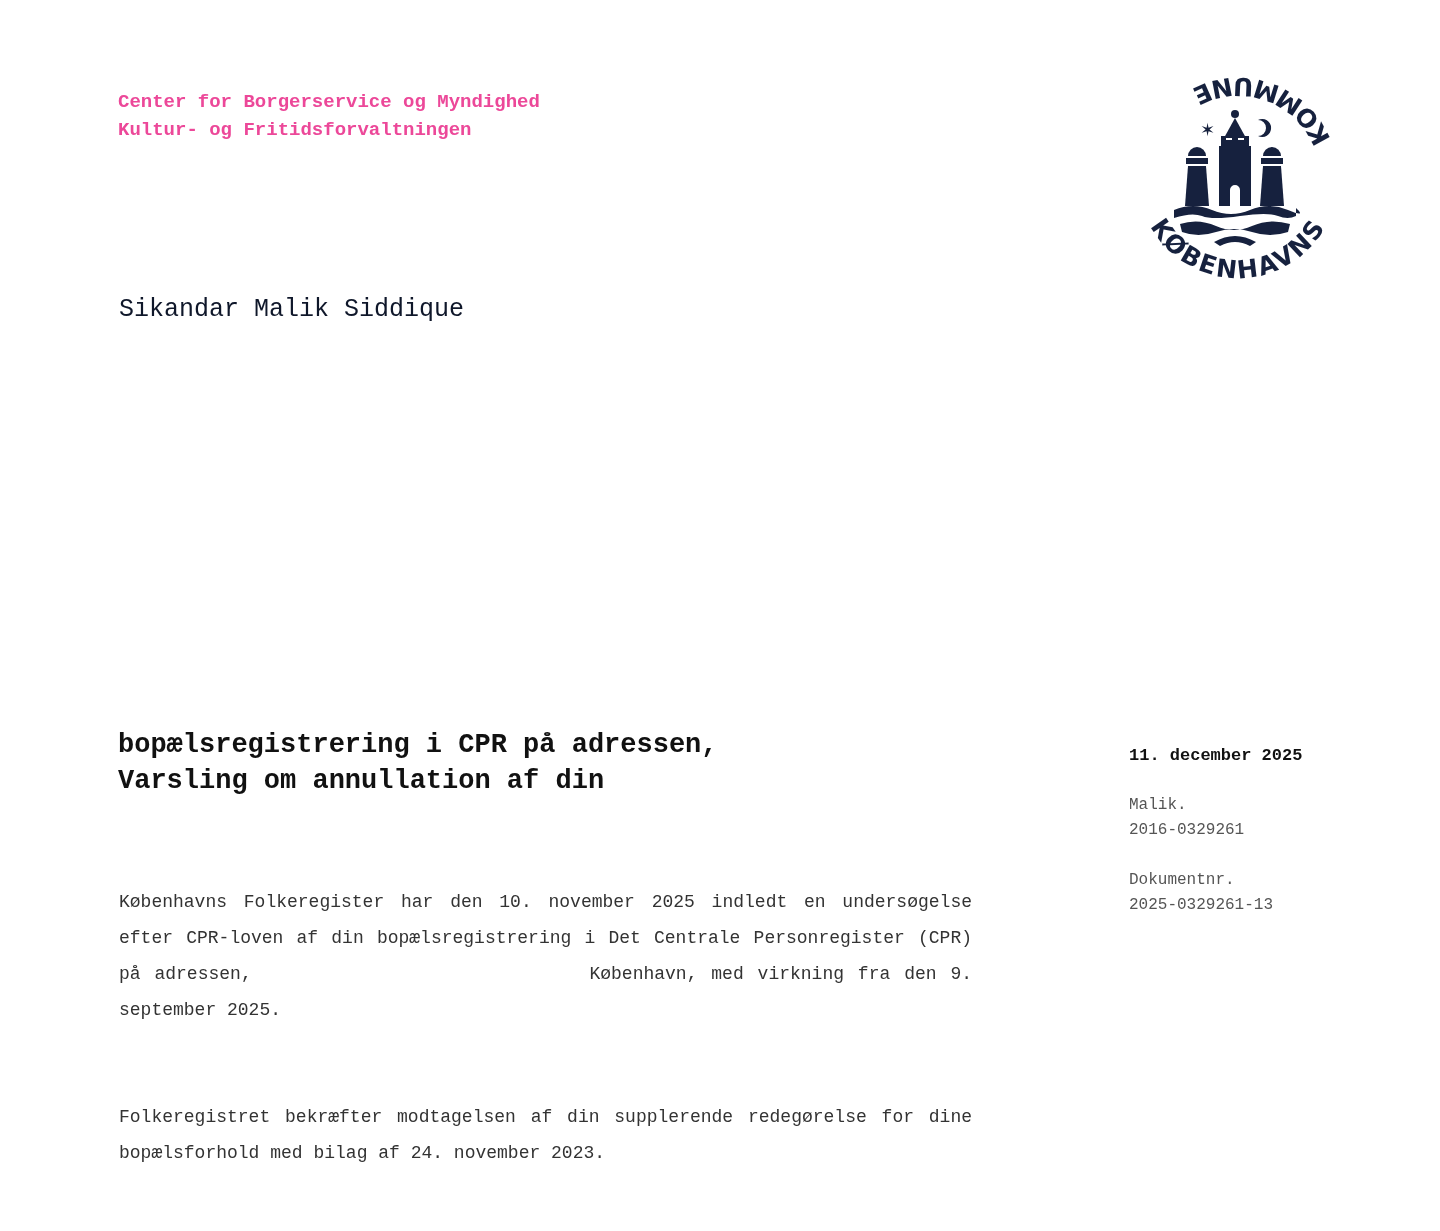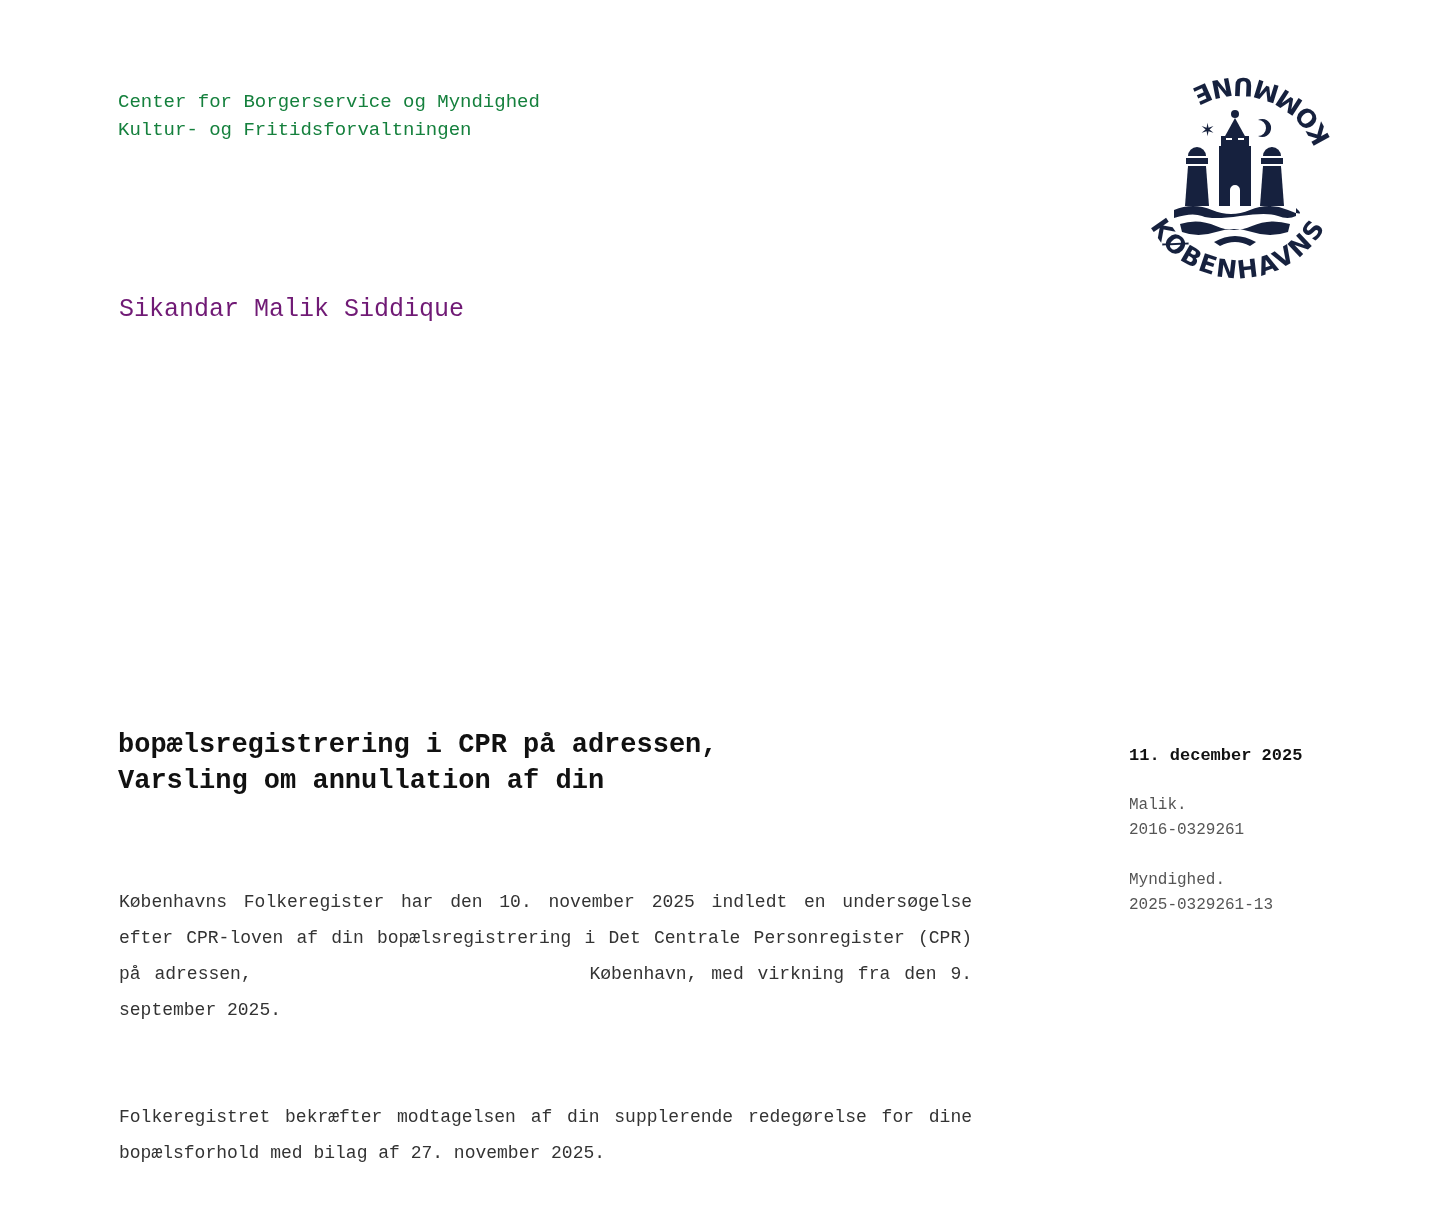--- a/index.html
+++ b/index.html
@@ -1,18 +1,18 @@
 <!DOCTYPE html>
 <html><head>
 <meta charset="utf-8">
 <style>
   html, body { margin: 0; padding: 0; background: #ffffff; }
   body { width: 1440px; height: 1231px; position: relative; overflow: hidden; font-family: "Liberation Mono", "DejaVu Sans Mono", monospace; color: #222; }
-  .sender { position: absolute; left: 118px; top: 88px; font-size: 19px; font-weight: normal; line-height: 28px; color: #15803d; }
-  .recipient { position: absolute; left: 119px; top: 295px; font-size: 25px; color: #701a75; }
+  .sender { position: absolute; left: 118px; top: 88px; font-size: 19px; font-weight: bold; line-height: 28px; color: #ec4899; }
+  .recipient { position: absolute; left: 119px; top: 295px; font-size: 25px; color: #0f172a; }
   .logo { position: absolute; left: 1118px; top: 58px; width: 240px; height: 240px; }
   .title { position: absolute; left: 118px; top: 727px; font-size: 27px; font-weight: bold; line-height: 36px; color: #111; width: 760px; }
   .title .line3 { padding-left: 203px; display: block; }
   .meta { position: absolute; left: 1129px; top: 743px; font-size: 16px; color: #555; line-height: 25px; }
   .meta .date { font-weight: bold; color: #111; margin-bottom: 25px; font-size: 17px; }
   .meta .block { margin-bottom: 25px; }
   .body-text { position: absolute; left: 119px; width: 853px; font-size: 18px; line-height: 36px; color: #333; text-align: justify; }
   .p1 { top: 884px; }
   .p2 { top: 1099px; }
   .gap { display: inline-block; width: 310px; }
@@ -83,24 +83,24 @@
   <span style="display:block">Varsling om annullation af din</span>
 </div>
 
 <div class="meta">
   <div class="date">11. december 2025</div>
   <div class="block">
     <div>Malik.</div>
     <div>2016-0329261</div>
   </div>
   <div class="block">
-    <div>Myndighed.</div>
+    <div>Dokumentnr.</div>
     <div>2025-0329261-13</div>
   </div>
 </div>
 
 <div class="body-text p1">
   <span>Københavns Folkeregister har den 10. november 2025 indledt en undersøgelse efter CPR-loven af din bopælsregistrering i Det Centrale Personregister (CPR) på adressen,</span>
   <span class="gap"></span>
   <span>København, med virkning fra den 9. september 2025.</span>
 </div>
 
-<div class="body-text p2">Folkeregistret bekræfter modtagelsen af din supplerende redegørelse for dine bopælsforhold med bilag af 27. november 2025.</div>
+<div class="body-text p2">Folkeregistret bekræfter modtagelsen af din supplerende redegørelse for dine bopælsforhold med bilag af 24. november 2023.</div>
 
 </body></html>

